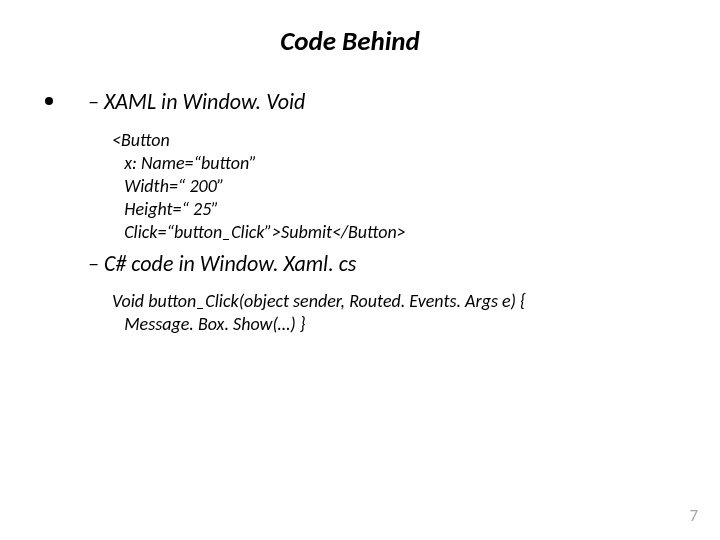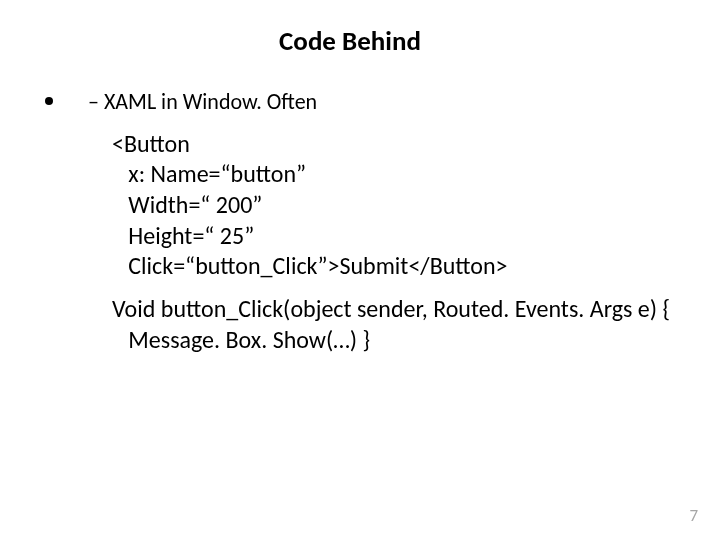--- a/index.html
+++ b/index.html
@@ -6,20 +6,21 @@
   body{
     width:720px;height:540px;
     background:#fff;
     font-family:"Calibri","Segoe UI",sans-serif;
     color:#000;
     position:relative;
     box-sizing:border-box;
   }
   .slide{
     padding:24px 60px 0 40px;
+    font-style:italic;
   }
   .title{
     text-align:center;
     font-weight:700;
     font-size:27px;
     margin:0 0 28px 0;
   }
   ul.top{
     list-style:disc;
     margin:0;
@@ -37,21 +38,21 @@
   }
   ul.sub > li{
     font-size:22px;
     line-height:1.3;
     margin-bottom:2px;
   }
   ul.sub > li::before{
     content:"– ";
   }
   .code{
-    font-size:24px;
+    font-size:18px;
     line-height:1.28;
     margin:12px 0 6px 44px;
     white-space:pre;
   }
   .pagenum{
     position:absolute;
     right:22px;
     bottom:14px;
     font-size:17px;
     color:#a6a6a6;
@@ -60,27 +61,32 @@
 </head>
 <body>
 
 <div class="slide">
   <h1 class="title">Code Behind</h1>
 
   <ul class="top">
     <li>
       <ul class="sub">
         <li>
-          <span>XAML in Window. Often</span>
+          <span>XAML in Window. Void</span>
         </li>
       </ul>
       <div class="code">&lt;Button
    x: Name=“button”
    Width=“ 200”
    Height=“ 25”
    Click=“button_Click”&gt;Submit&lt;/Button&gt;</div>
+      <ul class="sub">
+        <li>
+          <span>C# code in Window. Xaml. cs</span>
+        </li>
+      </ul>
       <div class="code">Void button_Click(object sender, Routed. Events. Args e) {
    Message. Box. Show(…) }</div>
     </li>
   </ul>
 </div>
 
 <div class="pagenum">7</div>
 
 </body></html>

